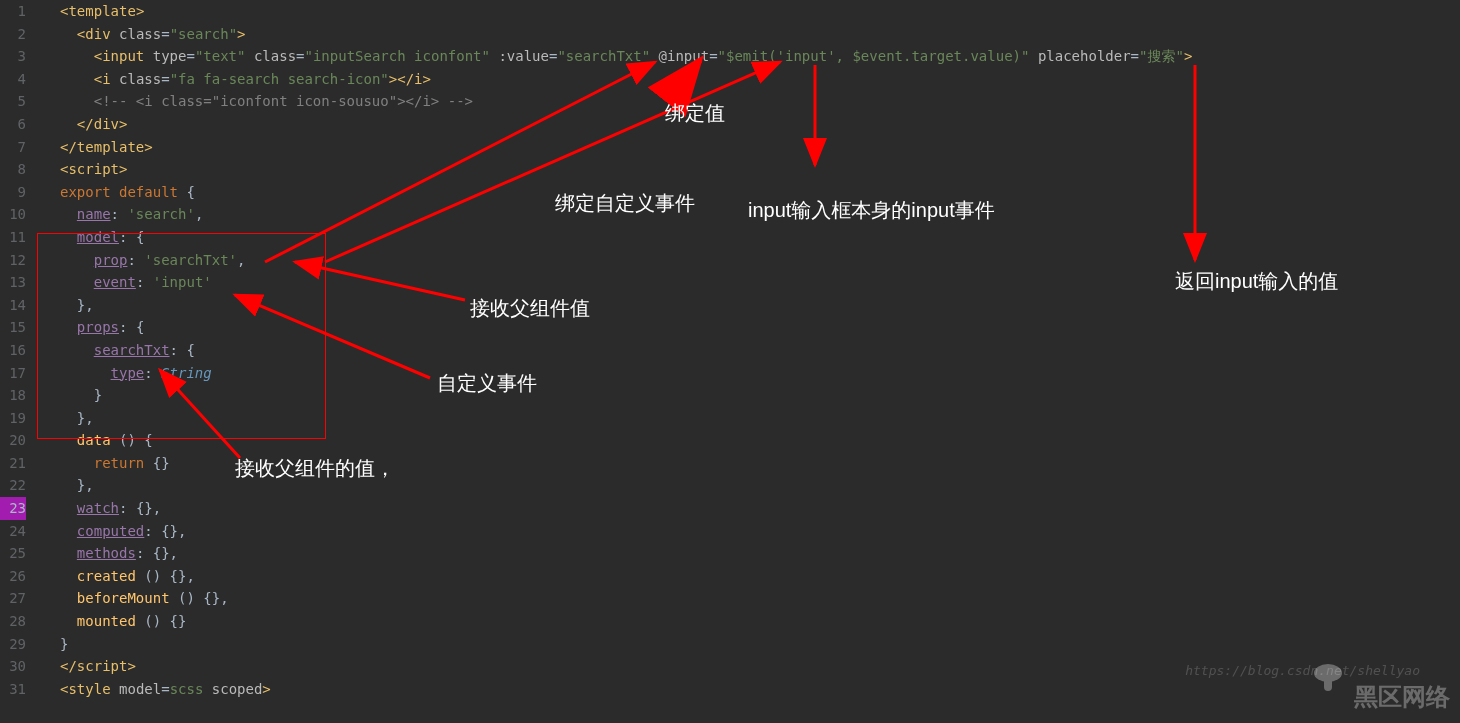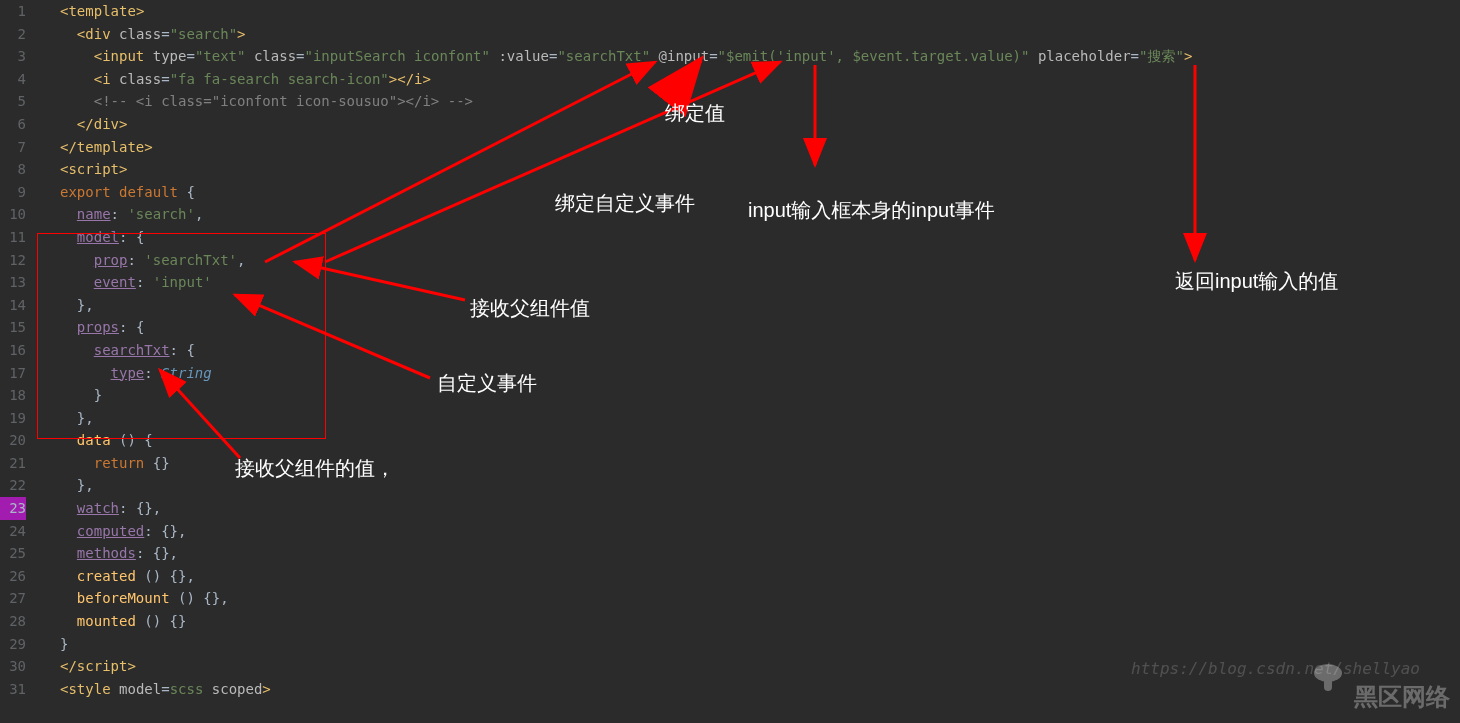--- a/index.html
+++ b/index.html
@@ -88,21 +88,21 @@
       font-size: 24px;
       font-weight: bold;
       margin-left: 8px;
       margin-top: 40px;
     }
     .watermark-url {
       position: absolute;
       right: 40px;
       bottom: 45px;
       color: #888;
-      font-size: 16px;
+      font-size: 13px;
       opacity: 0.4;
       font-style: italic;
     }
   </style>
 </head>
 <body>
 
 <div class="editor">
   <div class="gutter">
     <div class="line-num">1</div>

